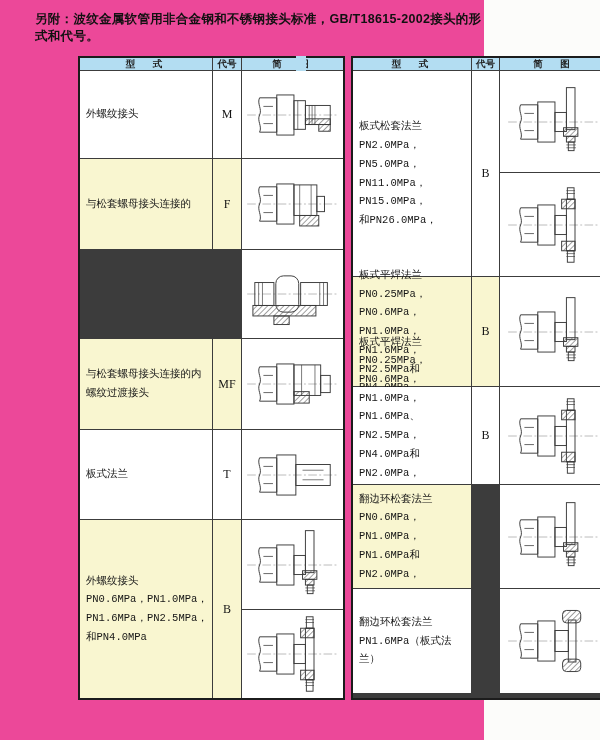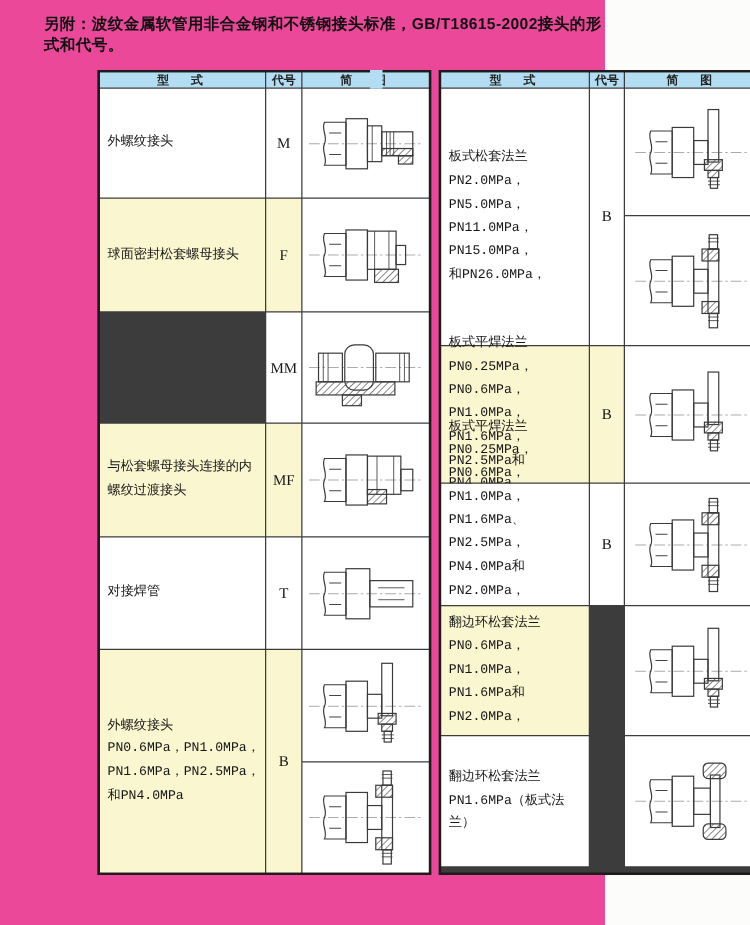--- a/index.html
+++ b/index.html
@@ -48,41 +48,40 @@
             <rect x="33" y="23" width="18" height="42" fill="none" stroke="#3a3a3a" stroke-width="1"></rect>
             <rect x="51" y="29" width="12" height="30" fill="none" stroke="#3a3a3a" stroke-width="1"></rect>
             <path d="M55 29 V59" fill="none" stroke="#3a3a3a" stroke-width="0.7"></path>
             <rect x="63" y="34" width="26" height="20" fill="none" stroke="#3a3a3a" stroke-width="1"></rect>
             <path d="M67 34 V54 M70 34 V54 M73 34 V54" fill="none" stroke="#3a3a3a" stroke-width="0.7"></path>
             <rect x="63" y="48" width="26" height="6" fill="url(#hp)" stroke="#3a3a3a" stroke-width="1"></rect>
             <rect x="77" y="54" width="12" height="7" fill="url(#hp)" stroke="#3a3a3a" stroke-width="1"></rect>
           </svg>
         </div>
 
-      <div class="cell tcell hl" style="grid-row:3;grid-column:1">球面密封松套螺母接头</div>
+      <div class="cell tcell hl" style="grid-row:3;grid-column:1">与松套螺母接头连接的</div>
       <div class="cell ccell hl" style="grid-row:3;grid-column:2">F</div>
       <div class="cell dcell" style="grid-row:3;grid-column:3">
           <svg width="96" height="84" viewBox="0 0 100 88" xmlns="http://www.w3.org/2000/svg">
             <defs>
               <pattern id="hp" width="4" height="4" patternUnits="userSpaceOnUse" patternTransform="rotate(45)">
                 <line x1="0" y1="0" x2="0" y2="4" stroke="#4a4a4a" stroke-width="1.1"></line>
               </pattern>
             </defs>
             <path d="M2 44 H98" fill="none" stroke="#8a8a8a" stroke-width="0.6" stroke-dasharray="9 2.5 2 2.5"></path>
             <path d="M33 26 H15 C12 32 18 38 15 44 C12 50 18 56 15 62 H33 Z" fill="none" stroke="#3a3a3a" stroke-width="1"></path>
             <path d="M19 35 H29 M19 53 H29" fill="none" stroke="#3a3a3a" stroke-width="0.8"></path>
             <rect x="33" y="23" width="18" height="42" fill="none" stroke="#3a3a3a" stroke-width="1"></rect>
             <rect x="51" y="24" width="24" height="32" fill="none" stroke="#3a3a3a" stroke-width="1"></rect>
             <path d="M57 24 V56 M69 24 V56" fill="none" stroke="#3a3a3a" stroke-width="0.7"></path>
             <rect x="57" y="56" width="20" height="11" fill="url(#hp)" stroke="#3a3a3a" stroke-width="1"></rect>
             <rect x="75" y="36" width="8" height="16" fill="none" stroke="#3a3a3a" stroke-width="1"></rect>
           </svg>
         </div>
 
-      <div class="cell ccell" style="grid-row:4;grid-column:2">MM</div>
       <div class="cell dcell" style="grid-row:4;grid-column:3">
           <svg width="96" height="84" viewBox="0 0 100 88" xmlns="http://www.w3.org/2000/svg">
             <defs>
               <pattern id="hp" width="4" height="4" patternUnits="userSpaceOnUse" patternTransform="rotate(45)">
                 <line x1="0" y1="0" x2="0" y2="4" stroke="#4a4a4a" stroke-width="1.1"></line>
               </pattern>
             </defs>
             <path d="M2 44 H98" fill="none" stroke="#8a8a8a" stroke-width="0.6" stroke-dasharray="9 2.5 2 2.5"></path>
             <rect x="10" y="32" width="20" height="24" fill="none" stroke="#3a3a3a" stroke-width="1"></rect>
             <path d="M14 32 V56 M18 32 V56" fill="none" stroke="#3a3a3a" stroke-width="0.7"></path>
@@ -108,21 +107,21 @@
             <path d="M33 26 H15 C12 32 18 38 15 44 C12 50 18 56 15 62 H33 Z" fill="none" stroke="#3a3a3a" stroke-width="1"></path>
             <path d="M19 35 H29 M19 53 H29" fill="none" stroke="#3a3a3a" stroke-width="0.8"></path>
             <rect x="33" y="23" width="18" height="42" fill="none" stroke="#3a3a3a" stroke-width="1"></rect>
             <rect x="51" y="24" width="28" height="32" fill="none" stroke="#3a3a3a" stroke-width="1"></rect>
             <path d="M59 24 V56 M73 24 V56" fill="none" stroke="#3a3a3a" stroke-width="0.7"></path>
             <rect x="51" y="52" width="16" height="12" fill="url(#hp)" stroke="#3a3a3a" stroke-width="1"></rect>
             <rect x="79" y="35" width="10" height="18" fill="none" stroke="#3a3a3a" stroke-width="1"></rect>
           </svg>
         </div>
 
-      <div class="cell tcell" style="grid-row:6;grid-column:1">对接焊管</div>
+      <div class="cell tcell" style="grid-row:6;grid-column:1">板式法兰</div>
       <div class="cell ccell" style="grid-row:6;grid-column:2">T</div>
       <div class="cell dcell" style="grid-row:6;grid-column:3">
           <svg width="96" height="84" viewBox="0 0 100 88" xmlns="http://www.w3.org/2000/svg">
             <defs>
               <pattern id="hp" width="4" height="4" patternUnits="userSpaceOnUse" patternTransform="rotate(45)">
                 <line x1="0" y1="0" x2="0" y2="4" stroke="#4a4a4a" stroke-width="1.1"></line>
               </pattern>
             </defs>
             <path d="M2 44 H98" fill="none" stroke="#8a8a8a" stroke-width="0.6" stroke-dasharray="9 2.5 2 2.5"></path>
             <path d="M33 26 H15 C12 32 18 38 15 44 C12 50 18 56 15 62 H33 Z" fill="none" stroke="#3a3a3a" stroke-width="1"></path>

